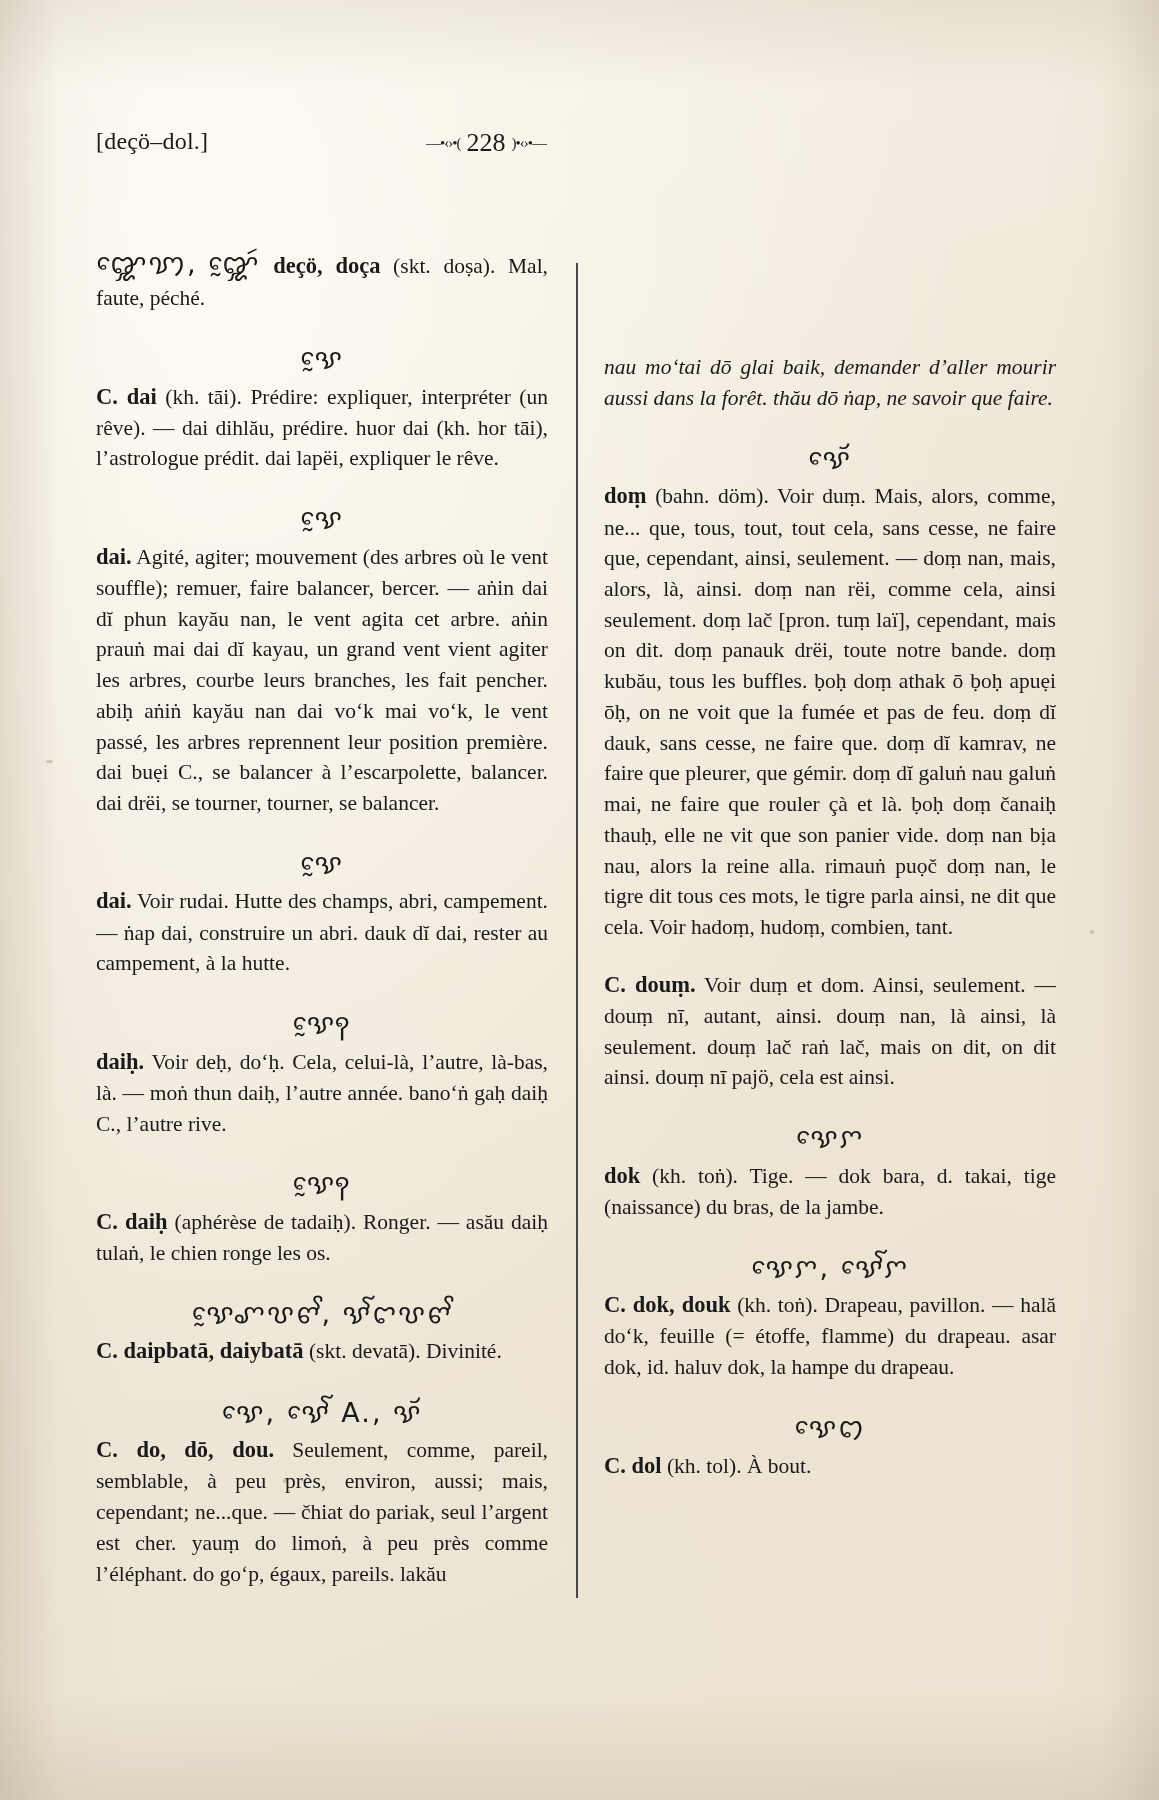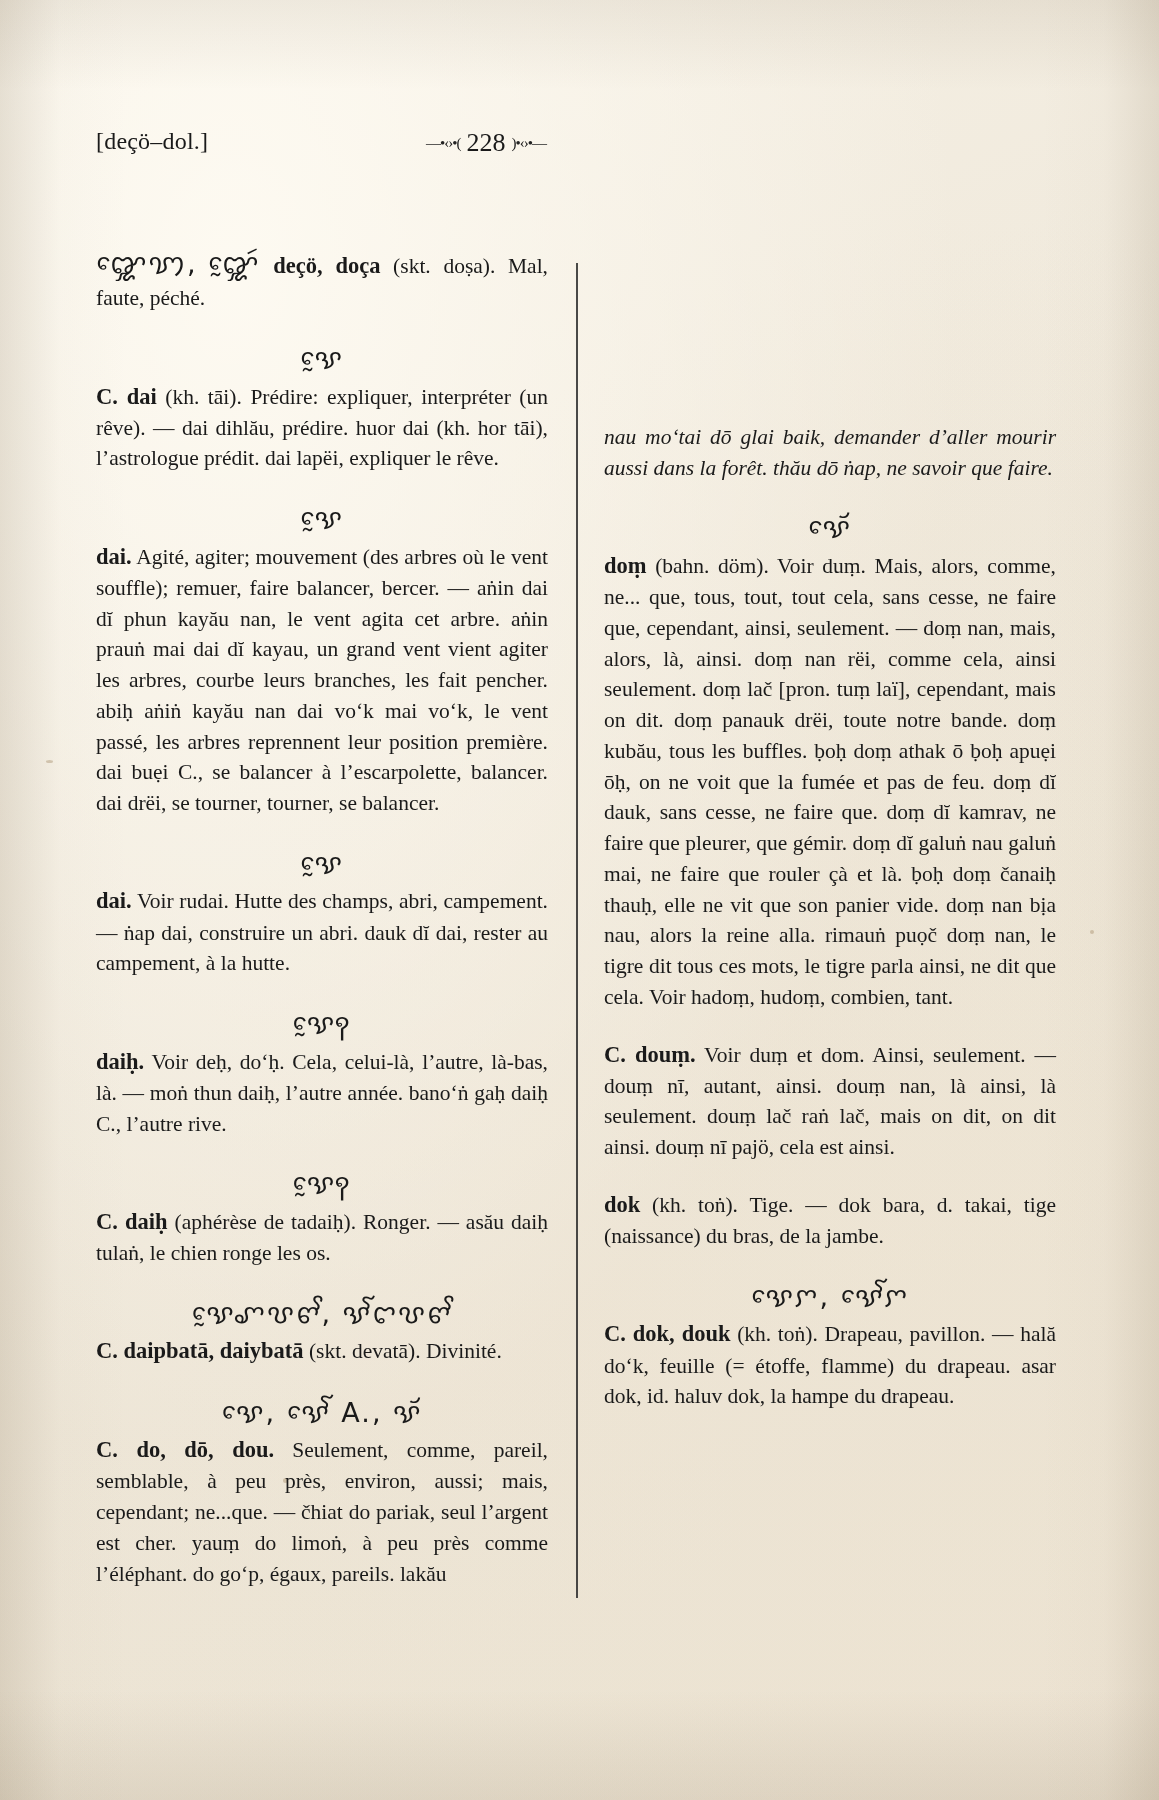--- a/index.html
+++ b/index.html
@@ -206,27 +206,31 @@
         <p><span class="script script-lead">ꨕꨯꨮ</span>
         <span class="headword">doṃ</span><span> (bahn. döm). Voir duṃ. Mais, alors, comme, ne... que, tous, tout, tout cela, sans cesse, ne faire que, cependant, ainsi, seulement. — doṃ nan, mais, alors, là, ainsi. doṃ nan rëi, comme cela, ainsi seulement. doṃ lač [pron. tuṃ laï], cependant, mais on dit. doṃ panauk drëi, toute notre bande. doṃ kubău, tous les buffles. ḅoḥ doṃ athak ō ḅoḥ apuẹi ōḥ, on ne voit que la fumée et pas de feu. doṃ dĭ dauk, sans cesse, ne faire que. doṃ dĭ kamrav, ne faire que pleurer, que gémir. doṃ dĭ galuṅ nau galuṅ mai, ne faire que rouler çà et là. ḅoḥ doṃ čanaiḥ thauḥ, elle ne vit que son panier vide. doṃ nan bịa nau, alors la reine alla. rimauṅ puọč doṃ nan, le tigre dit tous ces mots, le tigre parla ainsi, ne dit que cela. Voir hadoṃ, hudoṃ, combien, tant.</span></p>
       </div>
 
       <div class="entry">
         <p>
         <span class="headword">C. douṃ.</span><span> Voir duṃ et dom. Ainsi, seulement. — douṃ nī, autant, ainsi. douṃ nan, là ainsi, là seulement. douṃ lač raṅ lač, mais on dit, on dit ainsi. douṃ nī pajö, cela est ainsi.</span></p>
       </div>
 
       <div class="entry">
-        <p>
+        <p><span class="script script-lead">ꨕꨯꨆ</span>
         <span class="headword">dok</span><span> (kh. toṅ). Tige. — dok bara, d. takai, tige (naissance) du bras, de la jambe.</span></p>
       </div>
 
       <div class="entry">
         <p><span class="script script-lead">ꨕꨯꨆ, ꨕꨯꨱꨆ</span>
         <span class="headword">C. dok, douk</span><span> (kh. toṅ). Drapeau, pavillon. — hală doʻk, feuille (= étoffe, flamme) du drapeau. asar dok, id. haluv dok, la hampe du drapeau.</span></p>
       </div>
 
 
+      <div class="entry">
+        <p><span class="script script-lead">ꨕꨯꩊ</span>
+        <span class="headword">C. dol</span><span> (kh. tol). À bout.</span></p>
+      </div>
 
     </div>
 
   </div>
 </div>
 
 </body></html>

